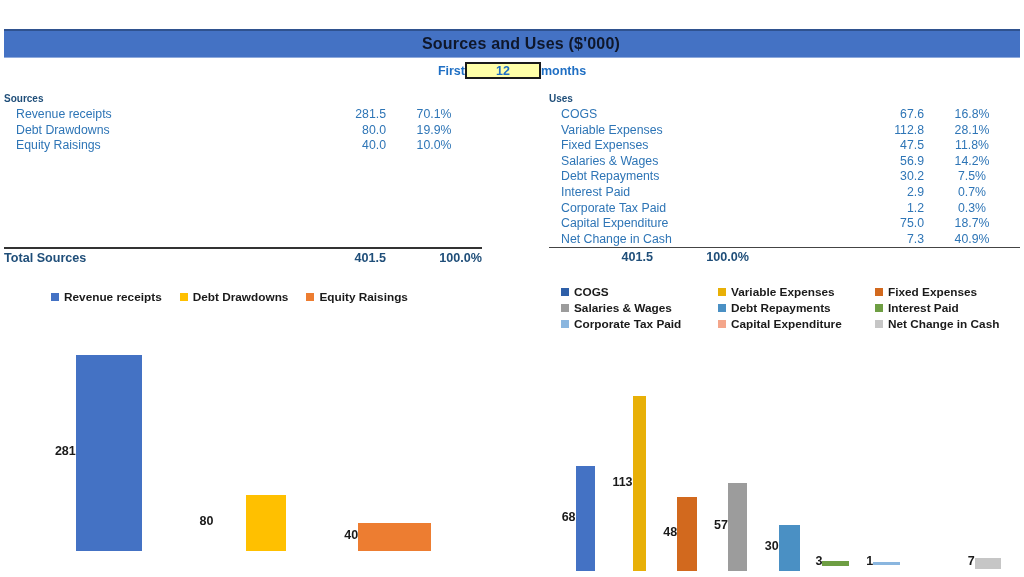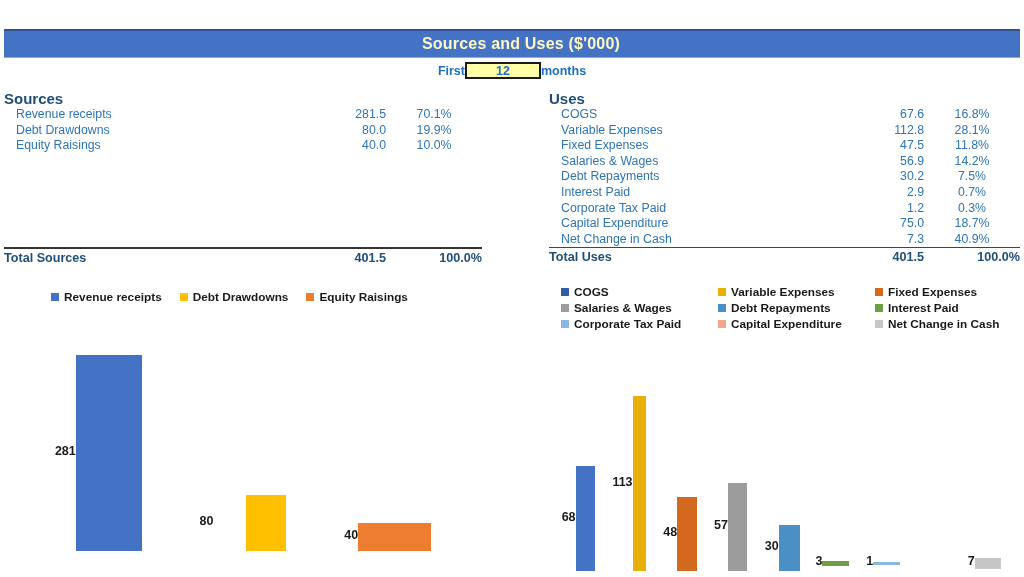--- a/index.html
+++ b/index.html
@@ -23,21 +23,21 @@
     width: 1016px;
     height: 26px;
     background: #4472C4;
     border-top: 2px solid #2F528F;
     border-bottom: 1px solid #8FAADC;
     display: flex;
     align-items: center;
     justify-content: center;
   }
   .title-bar .title-text {
-    color: #fef9c3;
+    color: #0f172a;
     font-size: 16px;
     font-weight: bold;
     letter-spacing: 0.2px;
     margin-left: 18px;
   }
 
   
   .period-row {
     position: absolute;
     left: 0;
@@ -69,21 +69,21 @@
   
   .panel {
     position: absolute;
     top: 90px;
   }
   .panel-left  { left: 4px;   width: 478px; }
   .panel-right { left: 549px; width: 471px; }
 
   .sect-head {
     color: #1F4E79;
-    font-size: 15px;
+    font-size: 10px;
     font-weight: bold;
     line-height: 17px;
     height: 17px;
   }
   .row {
     display: flex;
     height: 15.6px;
     line-height: 15.6px;
     font-size: 12.3px;
     color: #2E75B6;
@@ -252,21 +252,20 @@
         <span class="val">75.0</span>
         <span class="pct">18.7%</span>
       </div>
       <div class="row last-item">
         <span class="lbl">Net Change in Cash</span>
         <span class="val">7.3</span>
         <span class="pct">40.9%</span>
       </div>
     </div>
   <div class="total-row no-top">
-    <span class="lbl">Total Uses</span>
     <span class="val">401.5</span>
     <span class="pct">100.0%</span>
   </div>
 </div>
 
 <div class="chart chart-left">
   <div class="legend legend-left" id="legend-0">
       <div class="legend-item">
         <span class="legend-swatch" style="background: rgb(68, 114, 196);"></span>
         <span>Revenue receipts</span>

